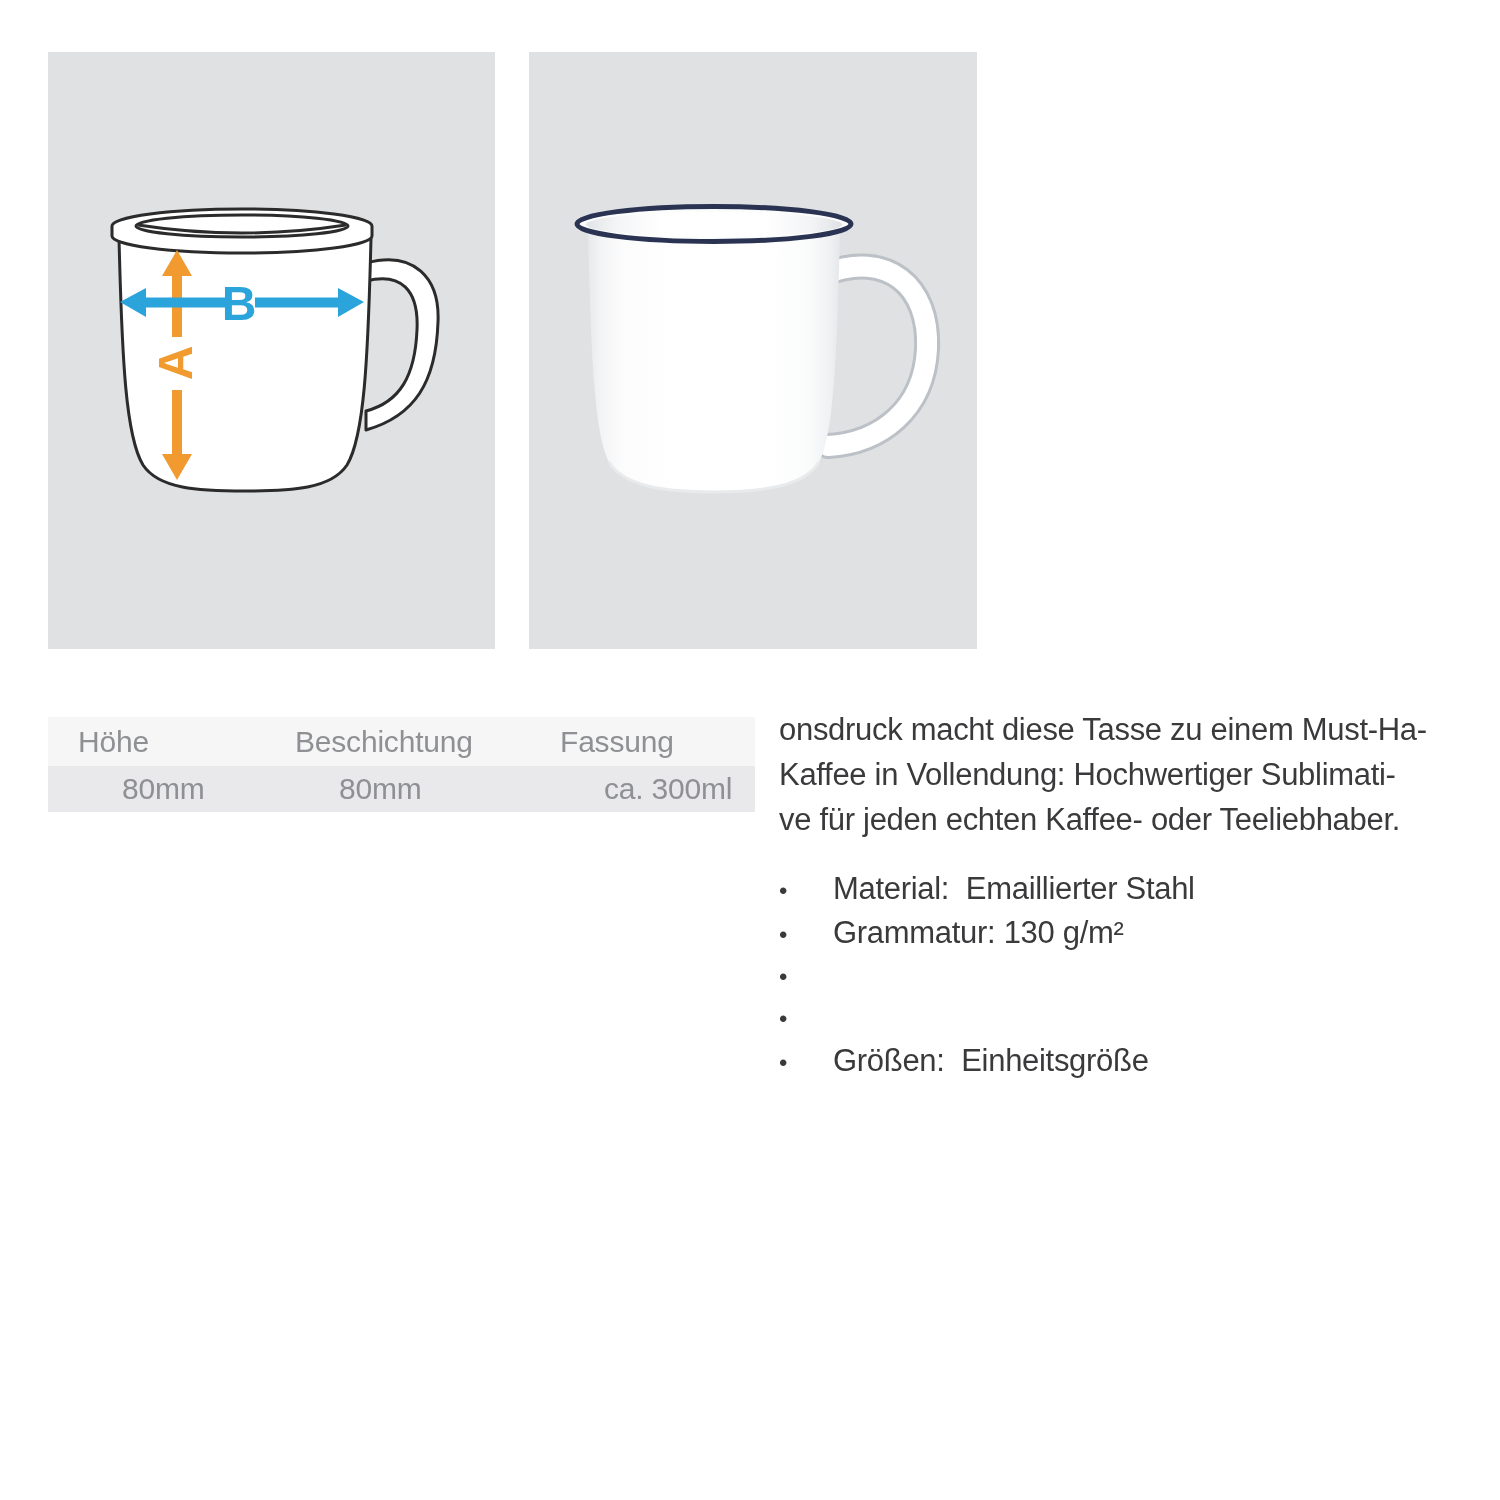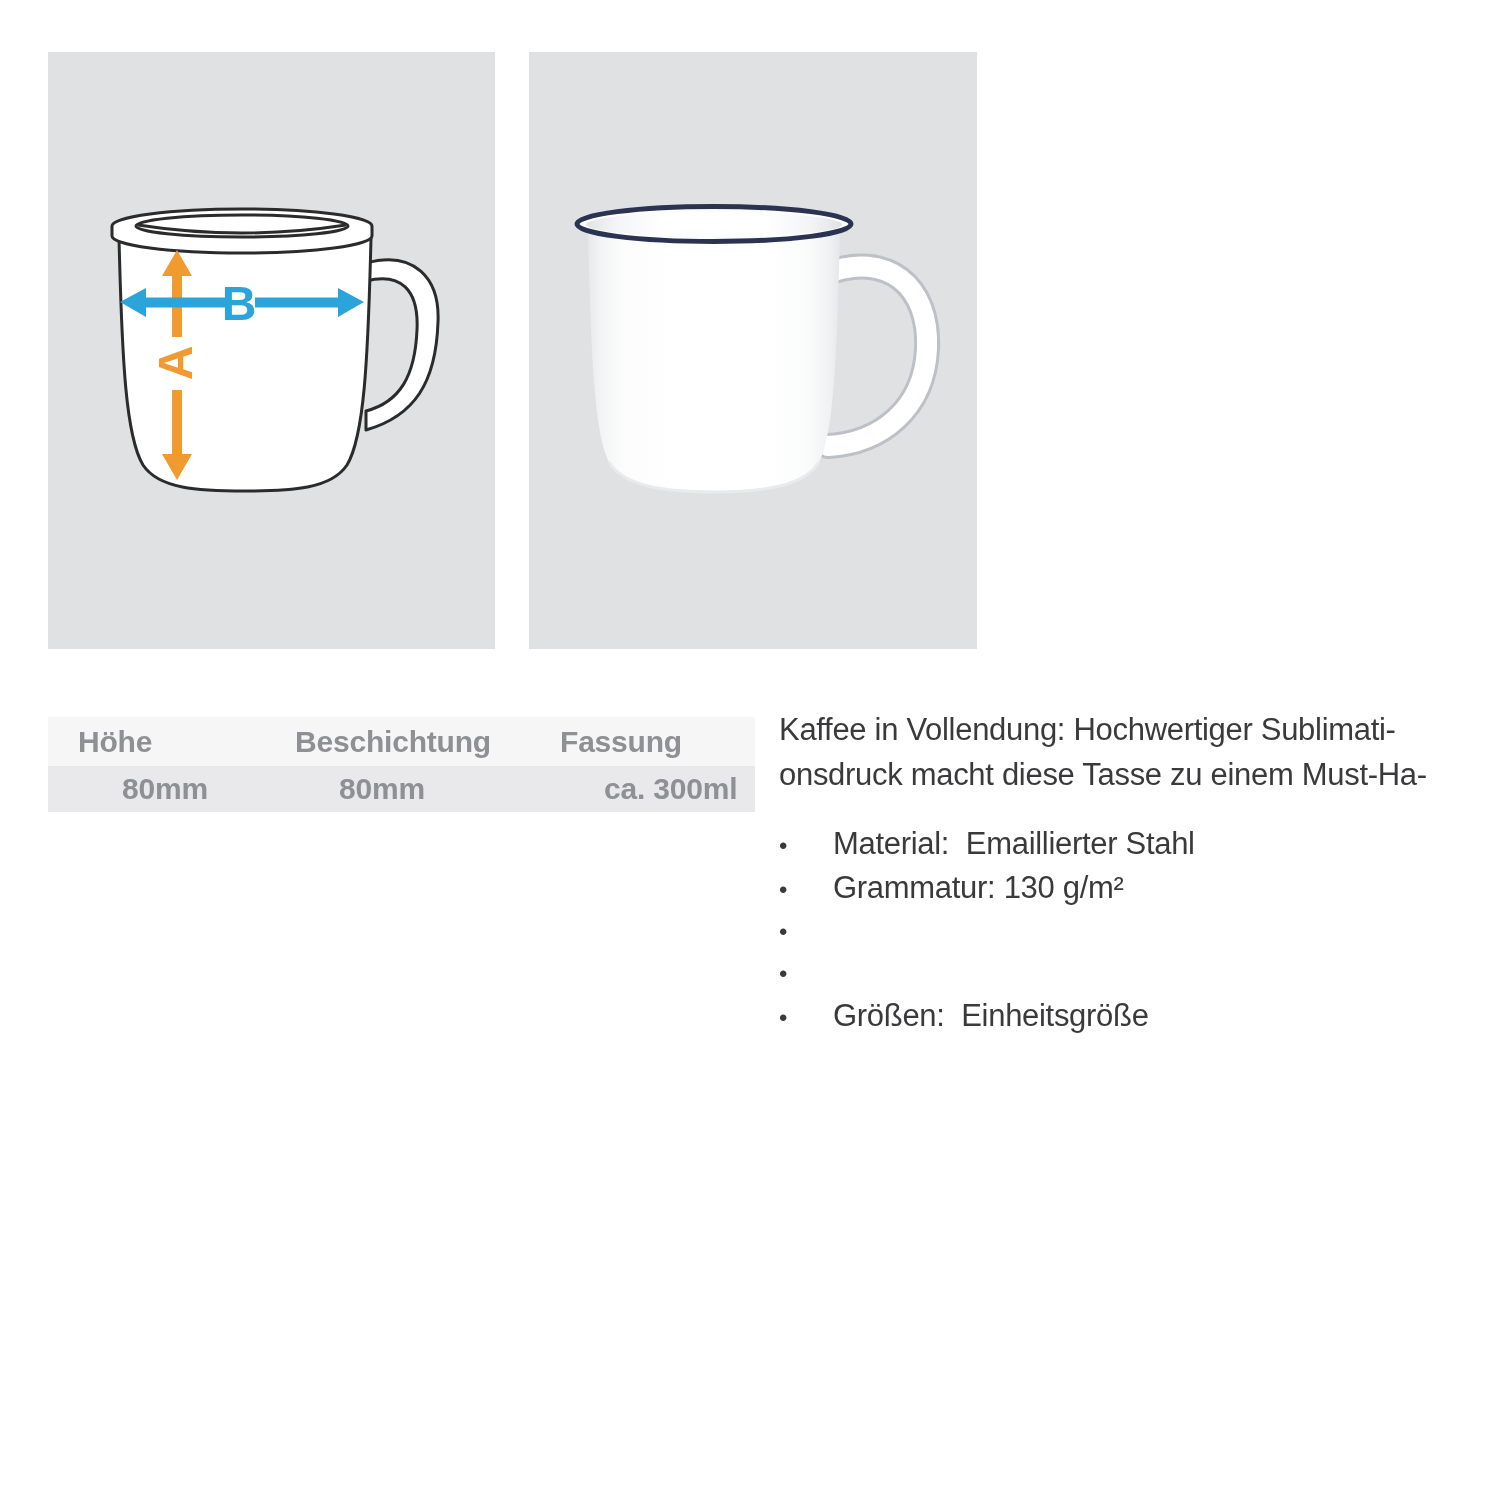--- a/index.html
+++ b/index.html
@@ -9,21 +9,21 @@
   .panel.diagram{left:48px;width:447px;}
   .panel.photo{left:529px;width:448px;}
   .panel svg{display:block;width:100%;height:100%;}
 
   
   .size-table{position:absolute;left:48px;top:717px;width:707px;font-size:30px;color:#8f9093;
               letter-spacing:-0.2px;}
   .size-row{display:grid;grid-template-columns:217px 265px 225px;align-items:center;}
   .size-row.head{height:49px;background:#f6f6f7;}
   .size-row.vals{height:46px;background:#e9e9eb;padding-left:44px;}
-  .size-cell{padding-left:30px;white-space:nowrap;font-weight:bold;}
+  .size-cell{padding-left:30px;white-space:nowrap;}
 
   
   .description{position:absolute;left:779px;top:707px;width:700px;color:#3a3a3c;}
   .para{font-size:31px;line-height:45px;letter-spacing:-0.3px;}
   .para .pline{white-space:pre;}
   .bullets{margin-top:26px;font-size:31px;line-height:42px;letter-spacing:-0.3px;}
   .bullet-item{display:flex;align-items:baseline;}
   .bullet-marker{width:22px;flex:0 0 22px;font-size:24px;color:#3a3a3c;}
   .bullet-text{white-space:pre-wrap;margin-left:32px;}
 </style>
@@ -112,22 +112,23 @@
     </div>
     <div class="size-row vals">
       <div class="size-cell">80mm</div>
       <div class="size-cell">80mm</div>
       <div class="size-cell">ca. 300ml</div>
     </div>
   </div>
 
   <div class="description">
     <div class="para">
+      <div class="pline">onsdruck macht diese Tasse zu einem Must-Ha-</div>
       <div class="pline">Kaffee in Vollendung: Hochwertiger Sublimati-</div>
-      <div class="pline">onsdruck macht diese Tasse zu einem Must-Ha-</div>
+      <div class="pline">ve für jeden echten Kaffee- oder Teeliebhaber.</div>
     </div>
     <div class="bullets">
       <div class="bullet-item">
         <span class="bullet-marker">•</span>
         <span class="bullet-text">Material:  Emaillierter Stahl</span>
       </div>
       <div class="bullet-item">
         <span class="bullet-marker">•</span>
         <span class="bullet-text">Grammatur: 130 g/m²</span>
       </div>

